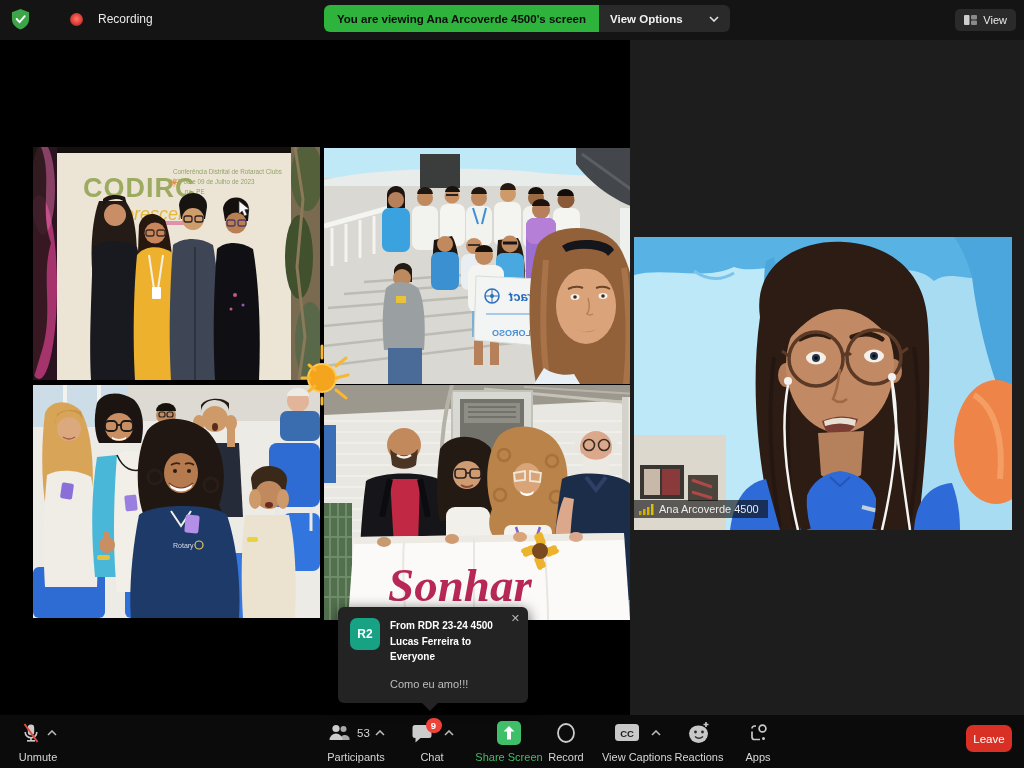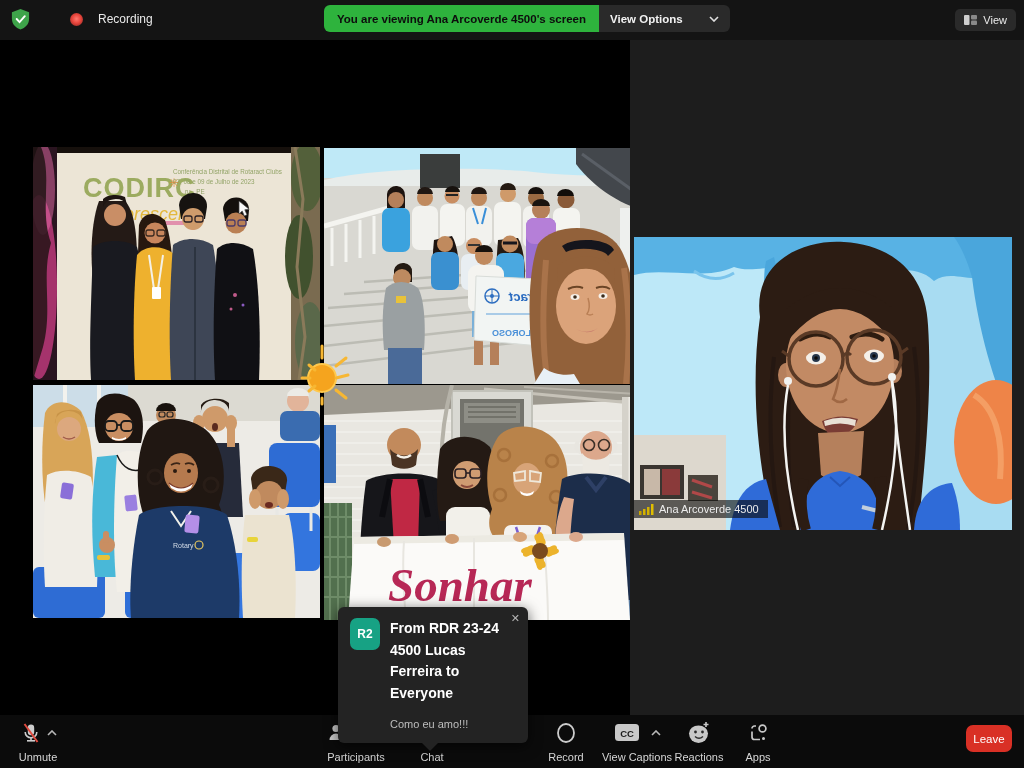--- a/index.html
+++ b/index.html
@@ -31,21 +31,21 @@
   .right-panel{position:absolute;left:630px;top:40px;width:394px;height:675px;background:#1d1d1d;}
   .video-feed{position:absolute;left:4px;top:197px;width:378px;height:293px;background:#a8dcf2;overflow:hidden;}
   .name-label{position:absolute;left:0;bottom:12px;display:flex;align-items:center;gap:5px;
               background:rgba(12,12,12,0.62);color:#ececec;font-size:11px;padding:3px 9px 3px 5px;}
   
   .chat-popup{position:absolute;left:338px;top:607px;width:190px;background:#232323;border-radius:6px;
               box-shadow:0 3px 14px rgba(0,0,0,.65);padding:11px 12px 13px 12px;z-index:30;box-sizing:border-box;}
   .popup-header{display:flex;gap:10px;}
   .popup-avatar{width:30px;height:32px;border-radius:7px;background:var(--avatar-teal,#17a284);color:#fff;
                 font-weight:bold;font-size:12px;display:flex;align-items:center;justify-content:center;flex:0 0 30px;}
-  .popup-header-text{color:#fff;font-weight:bold;font-size:14px;line-height:1.55;}
+  .popup-header-text{color:#fff;font-weight:bold;font-size:10px;line-height:1.55;}
   .popup-message{color:#bdbdbd;font-size:11px;margin:13px 0 0 40px;}
   .popup-close{position:absolute;top:4px;right:8px;color:#b5b5b5;font-size:11px;line-height:14px;cursor:default;}
   .popup-arrow{position:absolute;bottom:-8px;left:84px;width:0;height:0;
                border-left:8px solid transparent;border-right:8px solid transparent;border-top:8px solid #232323;}
   
   .toolbar{position:absolute;left:0;bottom:0;width:1024px;height:53px;background:#0b0b0b;z-index:25;}
   .ctrl{position:absolute;top:5px;height:44px;display:flex;flex-direction:column;align-items:center;
         justify-content:space-between;color:#d6d6d6;font-size:11px;cursor:default;}
   .icon-row{height:25px;display:flex;align-items:center;gap:5px;position:relative;}
   .ctrl-label{line-height:13px;white-space:nowrap;}
@@ -548,20 +548,29 @@
         </svg>
         <span class="badge">9</span>
       </span>
       <svg width="10" height="6" viewBox="0 0 10 6" style="margin-left:6px;">
         <polyline points="1,5 5,1 9,5" fill="none" stroke="#b8b8b8" stroke-width="1.6"></polyline>
       </svg>
     </div>
     <div class="ctrl-label">Chat</div>
   </div>
 
+  <div class="ctrl" id="ctrl-share">
+    <div class="icon-row">
+      <svg width="24" height="24" viewBox="0 0 24 24">
+        <rect x="0" y="0" width="24" height="24" rx="5" fill="var(--share-green,#3fbf68)"></rect>
+        <path d="M12,5 l5.5,5.5 h-3.5 v8 h-4 v-8 h-3.5 z" fill="#ffffff"></path>
+      </svg>
+    </div>
+    <div class="ctrl-label">Share Screen</div>
+  </div>
 
   <div class="ctrl" id="ctrl-record">
     <div class="icon-row">
       <svg width="22" height="22" viewBox="0 0 22 22">
         <ellipse cx="11" cy="11" rx="8" ry="9" fill="none" stroke="#cccccc" stroke-width="1.8"></ellipse>
       </svg>
     </div>
     <div class="ctrl-label">Record</div>
   </div>
 

